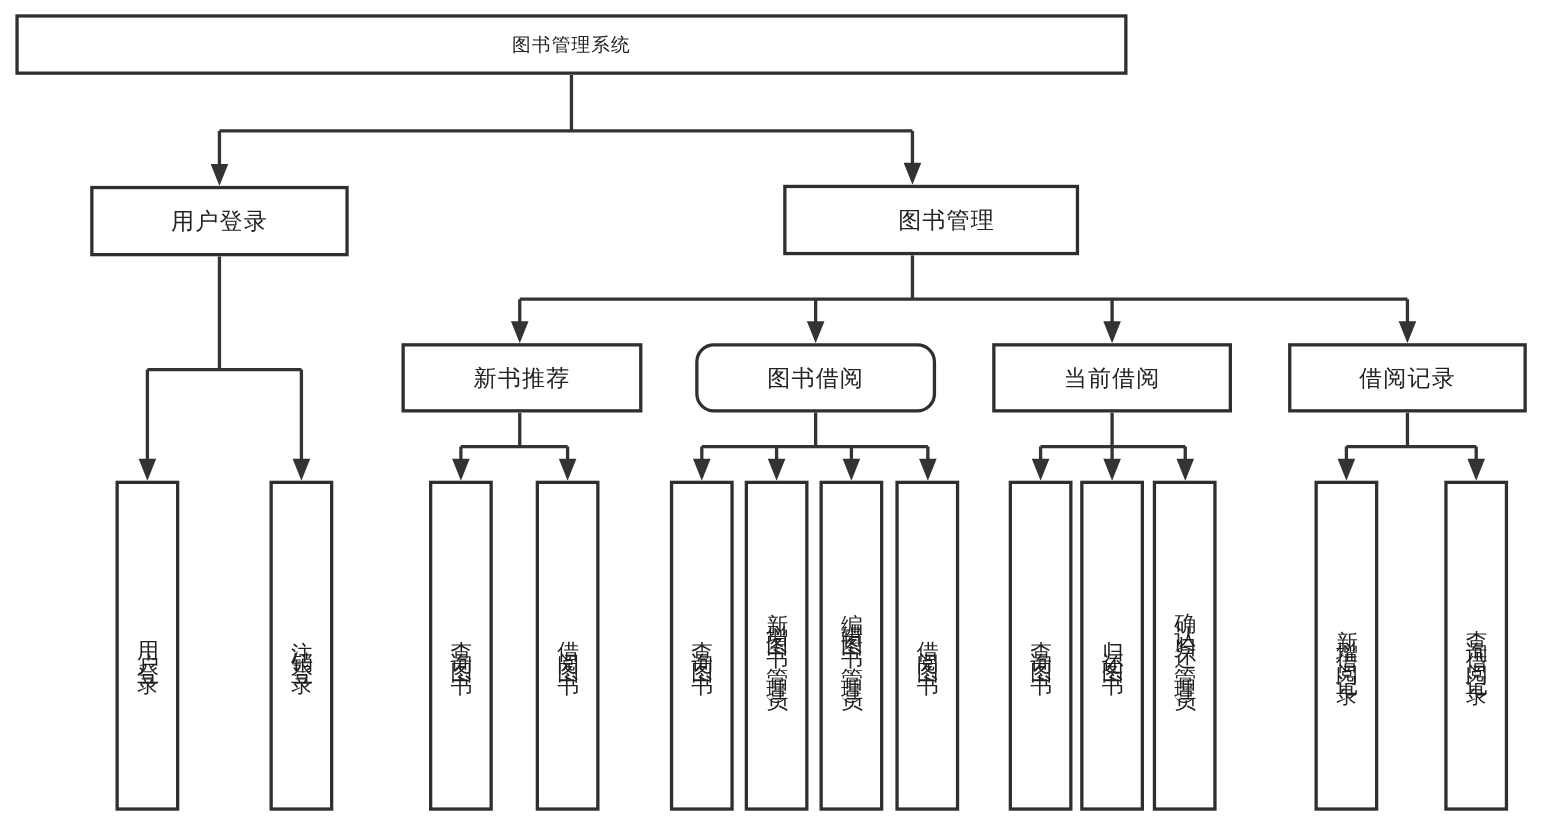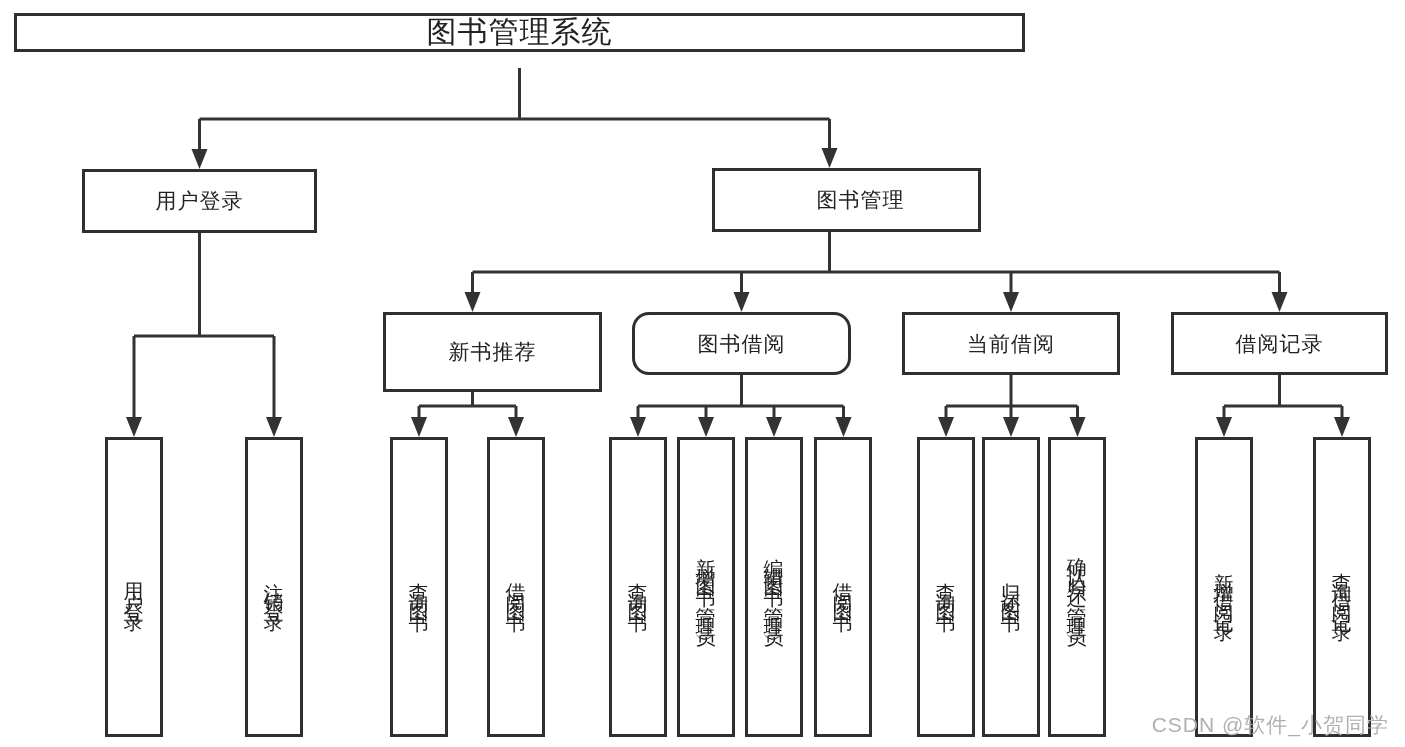--- a/index.html
+++ b/index.html
@@ -8,24 +8,24 @@
     font-family:"Liberation Sans","DejaVu Sans",sans-serif;color:#222222;
   }
   .wires{position:absolute;left:0;top:0;width:1405px;height:747px;}
   .wires path{stroke:#333333;stroke-width:3;fill:none;}
   .wires polygon{fill:#333333;stroke:none;}
   .node{
     position:absolute;box-sizing:border-box;border:3px solid #2f2f2f;background:#ffffff;
     display:flex;align-items:center;justify-content:center;text-align:center;
     font-size:21px;letter-spacing:1px;color:#222222;
   }
-  .root{left:14px;top:13px;width:1011px;height:39px;font-size:30px;}
+  .root{left:14px;top:13px;width:1011px;height:55px;font-size:17px;}
   .l2a{left:82px;top:169px;width:235px;height:64px;}
   .l2b{left:712px;top:168px;width:269px;height:64px;padding-left:28px;}
-  .l3a{left:383px;top:312px;width:219px;height:80px;}
+  .l3a{left:365px;top:312px;width:219px;height:63px;}
   .l3b{left:632px;top:312px;width:219px;height:63px;border-radius:17px;}
   .l3c{left:902px;top:312px;width:218px;height:63px;text-align:center;}
   .l3d{left:1171px;top:312px;width:217px;height:63px;}
   .leaf{width:58px;height:300px;top:437px;}
   .leaf .vtext{
     writing-mode:vertical-rl;text-orientation:mixed;
     font-size:20px;line-height:1;letter-spacing:10px;color:#1f1f1f;
   }
   .x1{left:105px;} .x2{left:245px;} .x3{left:390px;} .x4{left:487px;}
   .x5{left:609px;} .x6{left:677px;} .x7{left:745px;} .x8{left:814px;}
@@ -137,14 +137,13 @@
     <span class="vtext">确认归还（管理员）</span>
   </div>
 
   <div class="node leaf x12">
     <span class="vtext">新增借阅记录</span>
   </div>
   <div class="node leaf x13">
     <span class="vtext">查询借阅记录</span>
   </div>
 
-  <div class="watermark">CSDN @软件_小贺同学</div>
 </div>
 
 </body></html>

